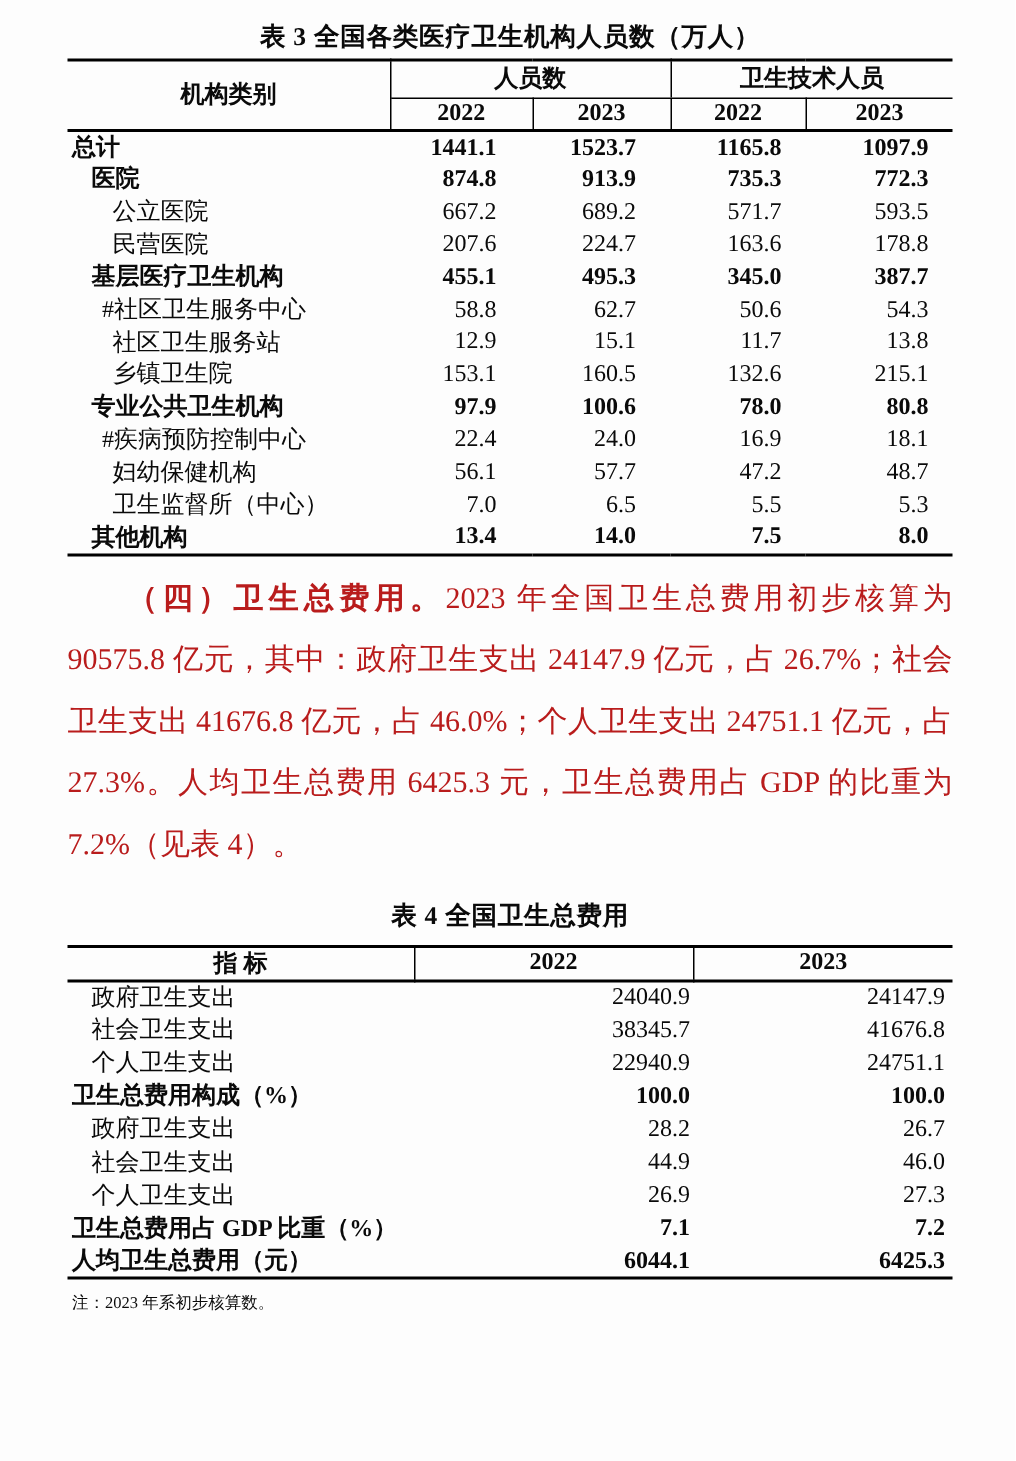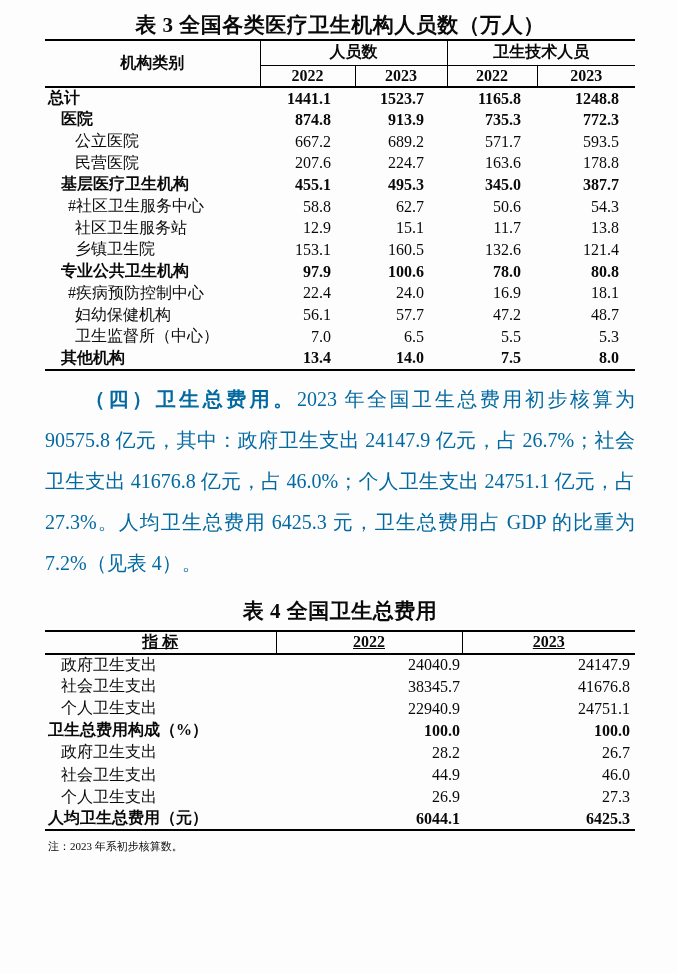--- a/index.html
+++ b/index.html
@@ -8,33 +8,33 @@
     position:relative;
     width:677px; height:974px;
     background:#fdfdfd;
     overflow:hidden;
     font-family:"Liberation Serif","DejaVu Serif",serif;
     color:#0a0a0a;
   }
   .content { padding:14px 42px 0 45px; }
 
   .tbl-title {
-    font-size:21px; font-weight:bold; text-align:center;
+    font-size:17px; font-weight:bold; text-align:center;
     line-height:22px; letter-spacing:0.5px; margin-bottom:3px;
   }
   .title-gap { margin-top:16px; margin-bottom:8px; }
 
   table { border-collapse:collapse; width:590px; table-layout:fixed; }
   .t3, .t4 { border-top:2.5px solid #000; border-bottom:2.5px solid #000; }
   .t3 thead, .t4 thead { border-bottom:2.5px solid #000; }
 
   th { font-weight:bold; font-size:16px; text-align:center; vertical-align:middle; }
   .t3 tr.hr1 { height:25px; }
   .t3 tr.hr2 { height:22px; }
-  .t4 thead tr { height:19px;text-decoration:underline; }
+  .t4 thead tr { height:19px; }
 
   .cat  { border-right:1px solid #000; }
   .bl   { border-left:1px solid #000; }
   .grp  { border-bottom:1px solid #000; }
 
   tbody td { height:21.7px; font-size:16px; vertical-align:middle; white-space:nowrap; }
   .t4 tbody td { height:22.1px; }
   .num  { text-align:right; }
   .b    { font-weight:bold; }
 
@@ -46,21 +46,21 @@
   .t3 .c0 { padding-right:24px; }
   .t3 .c1 { padding-right:23px; }
   .t3 .c2 { padding-right:16px; }
   .t3 .c3 { padding-right:16px; }
   .t4 .c0 { padding-right:2px; }
   .t4 .c1 { padding-right:5px; }
 
   .para {
     width:590px; margin-top:8px;
     font-size:20px; line-height:41px;
-    text-align:justify; text-indent:40px; color:#0369a1;font-family:Liberation Serif, serif;
+    text-align:justify; text-indent:40px; color:#b91c1c;font-family:Liberation Serif, serif;
   }
   .para b { letter-spacing:1px; }
 
   .note { font-size:11px; margin-top:8px; padding-left:3px; }
 </style>
 </head>
 <body>
 
 <div class="page">
   <div class="content">
@@ -87,21 +87,21 @@
             <th class="bl">2022</th>
             <th class="bl">2023</th>
           </tr>
       </thead>
       <tbody id="t3-body">
           <tr>
             <td class="lbl ind0 b">总计</td>
             <td class="num c0 b">1441.1</td>
             <td class="num c1 b">1523.7</td>
             <td class="num c2 b">1165.8</td>
-            <td class="num c3 b">1248.8</td>
+            <td class="num c3 b">1097.9</td>
           </tr>
           <tr>
             <td class="lbl ind1 b">医院</td>
             <td class="num c0 b">874.8</td>
             <td class="num c1 b">913.9</td>
             <td class="num c2 b">735.3</td>
             <td class="num c3 b">772.3</td>
           </tr>
           <tr>
             <td class="lbl ind2">公立医院</td>
@@ -136,21 +136,21 @@
             <td class="num c0">12.9</td>
             <td class="num c1">15.1</td>
             <td class="num c2">11.7</td>
             <td class="num c3">13.8</td>
           </tr>
           <tr>
             <td class="lbl ind2">乡镇卫生院</td>
             <td class="num c0">153.1</td>
             <td class="num c1">160.5</td>
             <td class="num c2">132.6</td>
-            <td class="num c3">121.4</td>
+            <td class="num c3">215.1</td>
           </tr>
           <tr>
             <td class="lbl ind1 b">专业公共卫生机构</td>
             <td class="num c0 b">97.9</td>
             <td class="num c1 b">100.6</td>
             <td class="num c2 b">78.0</td>
             <td class="num c3 b">80.8</td>
           </tr>
           <tr>
             <td class="lbl hash">#疾病预防控制中心</td>
@@ -230,20 +230,25 @@
             <td class="lbl ind1">社会卫生支出</td>
             <td class="num c0">44.9</td>
             <td class="num c1">46.0</td>
           </tr>
           <tr>
             <td class="lbl ind1">个人卫生支出</td>
             <td class="num c0">26.9</td>
             <td class="num c1">27.3</td>
           </tr>
           <tr>
+            <td class="lbl ind0 b">卫生总费用占 GDP 比重（%）</td>
+            <td class="num c0 b">7.1</td>
+            <td class="num c1 b">7.2</td>
+          </tr>
+          <tr>
             <td class="lbl ind0 b">人均卫生总费用（元）</td>
             <td class="num c0 b">6044.1</td>
             <td class="num c1 b">6425.3</td>
           </tr>
         </tbody>
     </table>
 
     <p class="note">注：2023 年系初步核算数。</p>
 
   </div>

